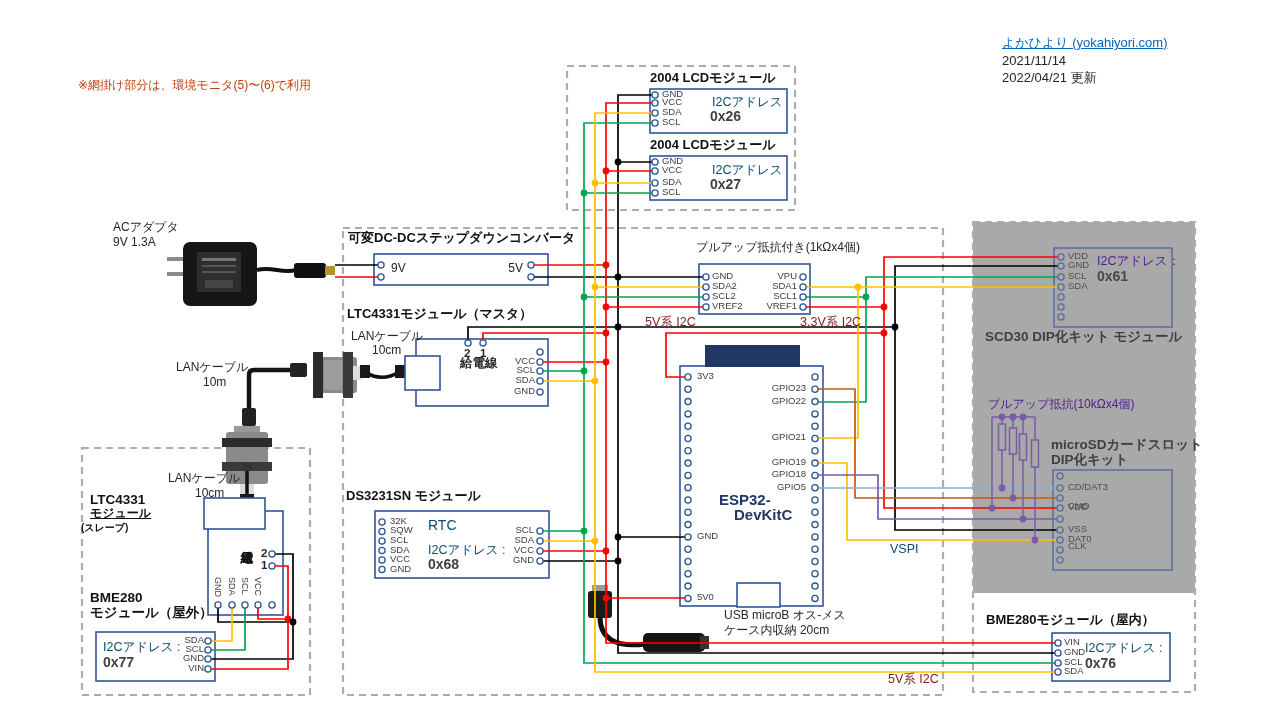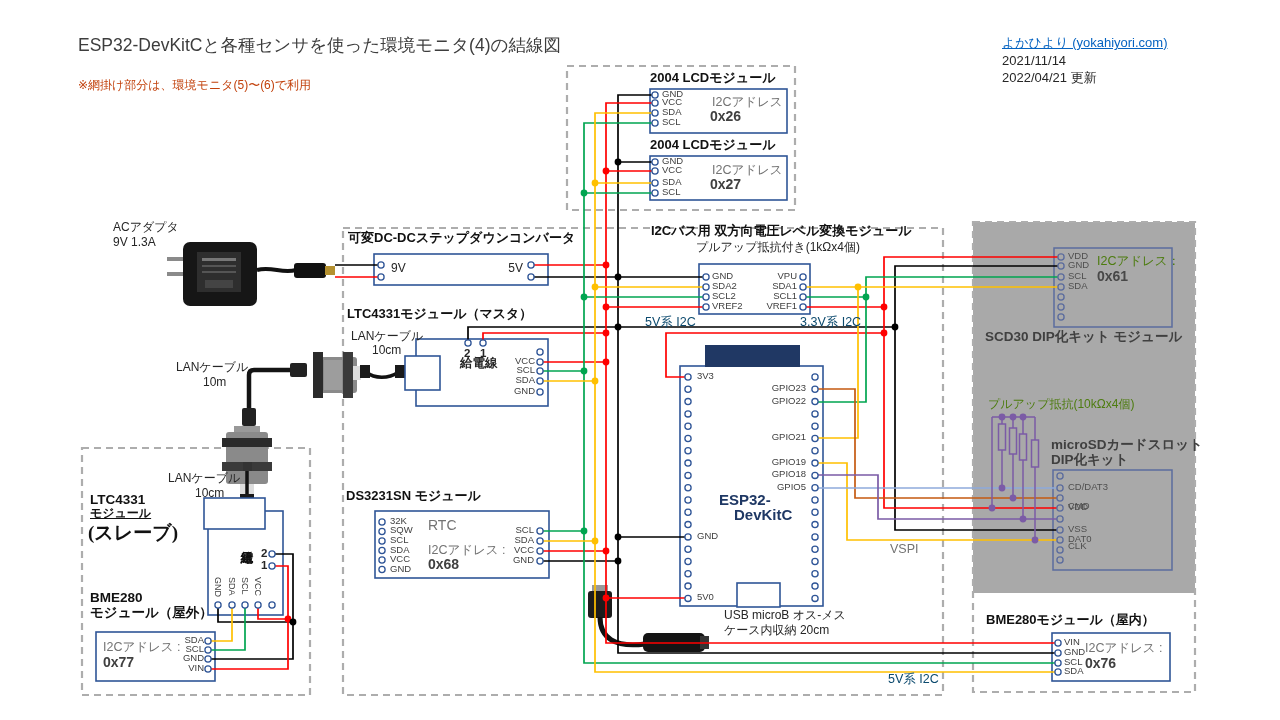--- a/index.html
+++ b/index.html
@@ -6,28 +6,28 @@
   body{font-family:"Liberation Sans","DejaVu Sans",sans-serif;}
   .stage{position:relative;width:1280px;height:720px;background:#fff;overflow:hidden;}
   .stage svg{position:absolute;left:0;top:0;}
   .lbl{position:absolute;white-space:nowrap;line-height:1.12;}
   .t-title{font-size:17.5px;color:#3d3d3d;}
   .t-note{font-size:12px;color:#c2410c;}
   .t-link{font-size:13px;color:#0563C1;text-decoration:underline;cursor:pointer;}
   .t-date{font-size:13px;color:#262626;}
   .m-title{font-weight:bold;font-size:13px;color:#111;}
   .m-title-g{font-weight:bold;font-size:13.5px;color:#404040;}
-  .i2c{font-size:12.5px;color:#737373;}
-  .i2c-g{font-size:12.5px;color:#4d7c0f;}
+  .i2c{font-size:12.5px;color:#0c4a6e;}
+  .i2c-g{font-size:12.5px;color:#4c1d95;}
   .addr{font-weight:bold;font-size:14px;color:#404040;}
   .addr-g{font-weight:bold;font-size:14px;color:#484848;}
   .pin{font-size:9.5px;color:#404040;}
   .pin-g{font-size:9.5px;color:#4f4f4f;}
   .ann{font-size:12px;color:#262626;}
-  .ann2{font-size:12.5px;color:#0c4a6e;}
+  .ann2{font-size:12.5px;color:#7f1d1d;}
   .right{text-align:right;}
   .b{font-weight:bold;}
   .esp-name{font-weight:bold;font-size:15px;color:#1F3864;}
   .rot90{transform:rotate(90deg);transform-origin:0 0;font-size:9px;color:#404040;}
   .vert{writing-mode:vertical-rl;font-weight:bold;font-size:12.5px;color:#111;}
 </style>
 </head>
 <body>
 
 <div class="stage">
@@ -322,21 +322,20 @@
         <circle cx="1013" cy="417" r="3.4" fill="#7B5BA6"></circle>
         <circle cx="1023" cy="417" r="3.4" fill="#7B5BA6"></circle>
         <circle cx="1002" cy="488" r="3.4" fill="#7B5BA6"></circle>
         <circle cx="1013" cy="498" r="3.4" fill="#7B5BA6"></circle>
         <circle cx="992" cy="508" r="3.4" fill="#7B5BA6"></circle>
         <circle cx="1023" cy="519" r="3.4" fill="#7B5BA6"></circle>
         <circle cx="1035" cy="540" r="3.4" fill="#7B5BA6"></circle>
       </g>
 </svg>
 
-<div class="lbl t-title" style="left:78px;top:36px;">ESP32-DevKitCと各種センサを使った環境モニタ(4)の結線図</div>
 <div class="lbl t-note" style="left:78px;top:79px;">※網掛け部分は、環境モニタ(5)〜(6)で利用</div>
 <div class="lbl t-link" style="left:1002px;top:36px;">よかひより (yokahiyori.com)</div>
 <div class="lbl t-date" style="left:1002px;top:54px;">2021/11/14</div>
 <div class="lbl t-date" style="left:1002px;top:71px;">2022/04/21 更新</div>
 
 <div class="lbl m-title" style="left:650px;top:71px;">2004 LCDモジュール</div>
 <div class="lbl pin" style="left:662px;top:89px;">GND</div>
 <div class="lbl pin" style="left:662px;top:97px;">VCC</div>
 <div class="lbl pin" style="left:662px;top:107px;">SDA</div>
 <div class="lbl pin" style="left:662px;top:117px;">SCL</div>
@@ -361,21 +360,20 @@
 <div class="lbl ann" style="left:351px;top:330px;">LANケーブル</div>
 <div class="lbl ann" style="left:372px;top:344px;">10cm</div>
 <div class="lbl ann b" style="left:464px;top:347px;font-size:11.5px;">2</div>
 <div class="lbl ann b" style="left:480px;top:347px;font-size:11.5px;">1</div>
 <div class="lbl ann b" style="left:460px;top:356px;font-size:12.5px;">給電線</div>
 <div class="lbl pin right" style="left:505px;top:356px;width:30px;">VCC</div>
 <div class="lbl pin right" style="left:505px;top:365px;width:30px;">SCL</div>
 <div class="lbl pin right" style="left:505px;top:375px;width:30px;">SDA</div>
 <div class="lbl pin right" style="left:505px;top:386px;width:30px;">GND</div>
 
-<div class="lbl m-title" style="left:651px;top:224px;">I2Cバス用 双方向電圧レベル変換モジュール</div>
 <div class="lbl ann" style="left:696px;top:241px;">プルアップ抵抗付き(1kΩx4個)</div>
 <div class="lbl pin" style="left:712px;top:271px;">GND</div>
 <div class="lbl pin" style="left:712px;top:281px;">SDA2</div>
 <div class="lbl pin" style="left:712px;top:291px;">SCL2</div>
 <div class="lbl pin" style="left:712px;top:301px;">VREF2</div>
 <div class="lbl pin right" style="left:757px;top:271px;width:40px;">VPU</div>
 <div class="lbl pin right" style="left:757px;top:281px;width:40px;">SDA1</div>
 <div class="lbl pin right" style="left:757px;top:291px;width:40px;">SCL1</div>
 <div class="lbl pin right" style="left:757px;top:301px;width:40px;">VREF1</div>
 <div class="lbl ann2" style="left:645px;top:315px;">5V系 I2C</div>
@@ -435,21 +433,21 @@
 <div class="lbl pin" style="left:1064px;top:657px;">SCL</div>
 <div class="lbl pin" style="left:1064px;top:666px;">SDA</div>
 <div class="lbl i2c" style="left:1085px;top:641px;">I2Cアドレス :</div>
 <div class="lbl addr" style="left:1085px;top:656px;">0x76</div>
 <div class="lbl ann2" style="left:888px;top:672px;">5V系 I2C</div>
 
 <div class="lbl ann" style="left:176px;top:361px;">LANケーブル</div>
 <div class="lbl ann" style="left:203px;top:376px;">10m</div>
 <div class="lbl m-title" style="left:90px;top:492px;font-size:13.5px;">LTC4331</div>
 <div class="lbl m-title" style="left:90px;top:507px;font-size:12px;text-decoration:underline;">モジュール</div>
-<div class="lbl m-title" style="left:88px;top:522px;font-size:19px;font-family:Liberation Serif, serif;">(スレーブ)</div>
+<div class="lbl m-title" style="left:81px;top:522px;font-size:10px;">(スレーブ)</div>
 <div class="lbl ann" style="left:168px;top:472px;">LANケーブル</div>
 <div class="lbl ann" style="left:195px;top:487px;">10cm</div>
 <div class="lbl vert" style="left:240px;top:541px;height:44px;">給電線</div>
 <div class="lbl ann b" style="left:261px;top:547px;font-size:11.5px;">2</div>
 <div class="lbl ann b" style="left:261px;top:559px;font-size:11.5px;">1</div>
 <div class="lbl rot90" style="left:223px;top:577px;">GND</div>
 <div class="lbl rot90" style="left:237px;top:577px;">SDA</div>
 <div class="lbl rot90" style="left:250px;top:577px;">SCL</div>
 <div class="lbl rot90" style="left:263px;top:577px;">VCC</div>
 <div class="lbl m-title" style="left:90px;top:590px;font-size:13.5px;">BME280</div>

